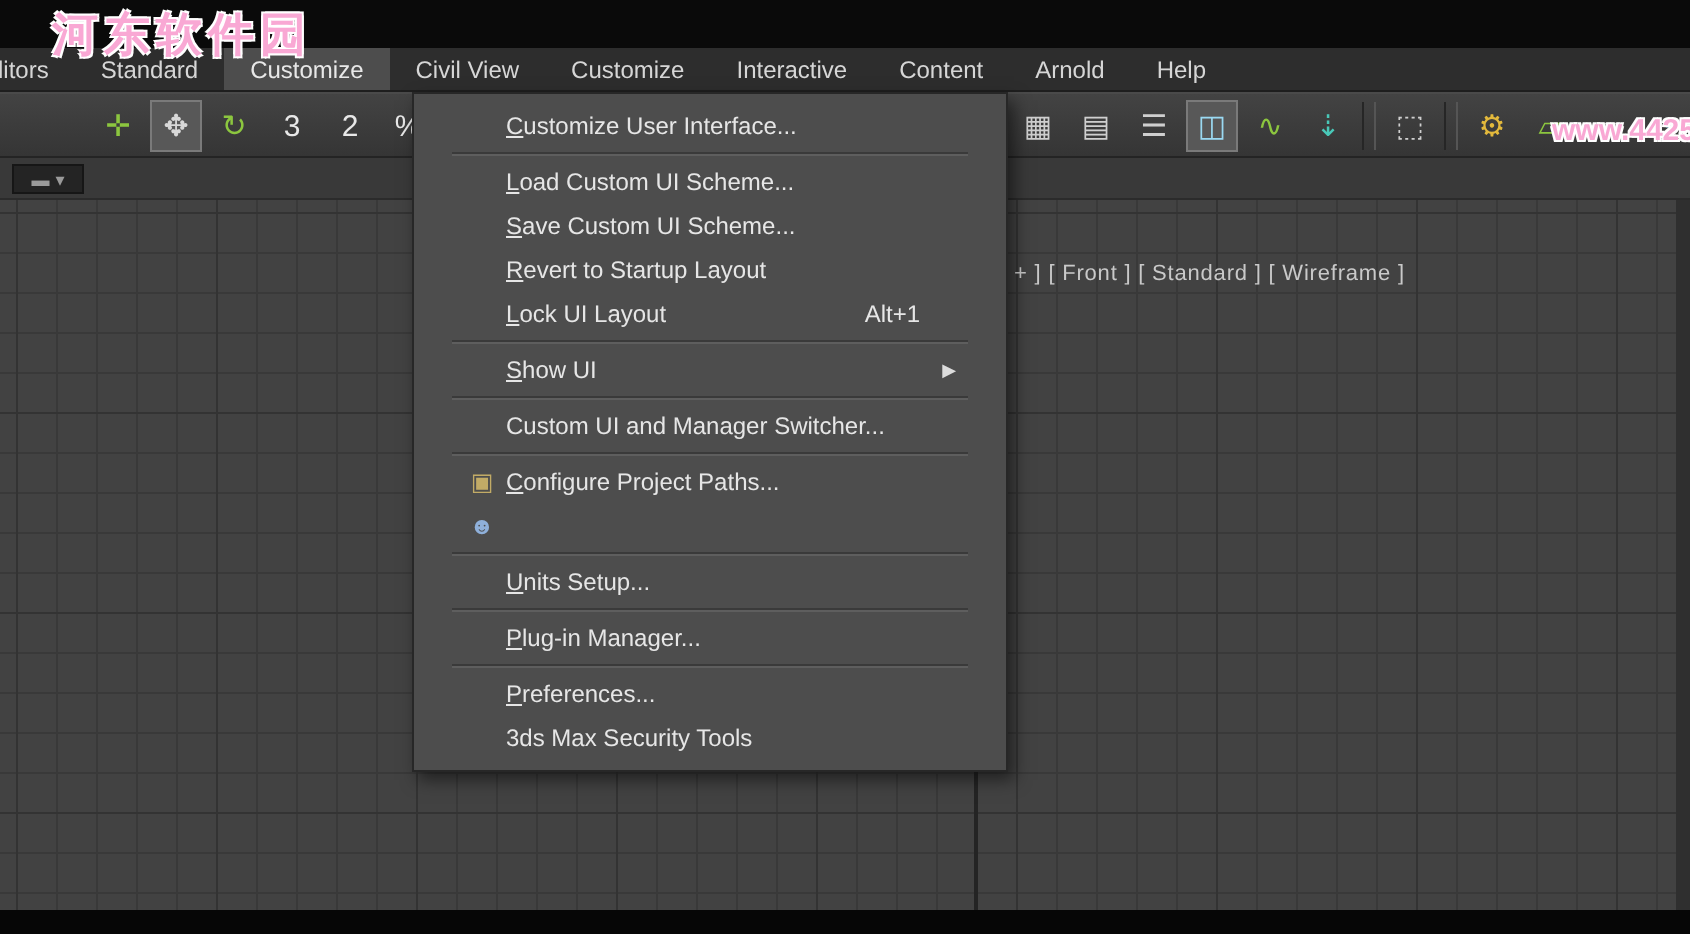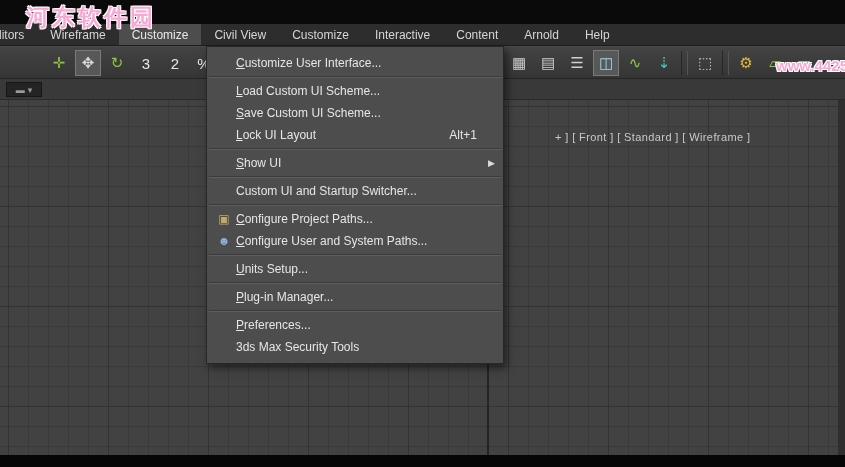--- a/index.html
+++ b/index.html
@@ -36,26 +36,26 @@
   .viewport { position:absolute; left:0; top:100px; width:845px; height:355px; background-color:#424242;
               background-image:
                 linear-gradient(#333333 1px, transparent 1px),
                 linear-gradient(90deg, #333333 1px, transparent 1px),
                 linear-gradient(#393939 1px, transparent 1px),
                 linear-gradient(90deg, #393939 1px, transparent 1px);
               background-size:100px 100px, 100px 100px, 20px 20px, 20px 20px;
               background-position:8px 6px, 8px 6px, 8px 6px, 8px 6px; z-index:1; }
   .vp-centerline { position:absolute; left:487px; top:18px; width:2px; height:337px; background:#242424; }
   .vp-edge { position:absolute; left:838px; top:0; width:7px; height:355px; background:#2f2f2f; }
-  .vp-label { position:absolute; left:507px; top:31px; font-size:11px; color:#c9c9c9; letter-spacing:.4px;margin-left:48px; }
+  .vp-label { position:absolute; left:507px; top:31px; font-size:11px; color:#c9c9c9; letter-spacing:.4px; }
 
   
   .menu-popup { position:absolute; left:206px; top:46px; width:298px; background:#4d4d4d;
                 border:1px solid #272727; box-shadow:3px 4px 8px rgba(0,0,0,.5);
-                padding:5px 0; z-index:5; }
+                padding:5px 17px; z-index:5; }
   .menu-row { display:flex; align-items:center; height:22px; padding:0 8px 0 8px;
               color:#e6e6e6; font-size:12px; }
   .gutter { width:18px; height:16px; margin-right:3px; display:flex; align-items:center;
             justify-content:center; font-size:12px; flex:none; }
   .menu-row .label { flex:1; white-space:nowrap; }
   .menu-row .shortcut { margin-right:18px; color:#e6e6e6; font-size:12px; }
   .menu-row .arrow { width:10px; text-align:right; color:#dcdcdc; font-size:9px; }
   .separator { height:2px; border-top:1px solid #3a3a3a; border-bottom:1px solid #5e5e5e; margin:2px 2px; }
   .u { text-decoration:underline; }
   .project-paths-icon { color:#c2ab66; }
@@ -75,21 +75,21 @@
   <div class="viewport">
     <div class="vp-centerline"></div>
     <div class="vp-label">+ ]  [ Front ]  [ Standard ]  [ Wireframe ]</div>
     <div class="vp-edge"></div>
   </div>
 
   <div class="titlebar"></div>
 
   <div class="menubar">
       <span class="menu-item partial">Editors</span>
-      <span class="menu-item">Wireframe</span>
+      <span class="menu-item">Standard</span>
       <span class="menu-item active">Customize</span>
       <span class="menu-item">Civil View</span>
       <span class="menu-item">Customize</span>
       <span class="menu-item">Interactive</span>
       <span class="menu-item">Content</span>
       <span class="menu-item">Arnold</span>
       <span class="menu-item">Help</span>
     </div>
 
   <div class="toolbar">
@@ -136,42 +136,45 @@
       <div class="menu-row">
         <span class="gutter"></span>
         <span class="label"><span class="u">L</span>oad Custom UI Scheme...</span>
       </div>
       <div class="menu-row">
         <span class="gutter"></span>
         <span class="label"><span class="u">S</span>ave Custom UI Scheme...</span>
       </div>
       <div class="menu-row">
         <span class="gutter"></span>
+        <span class="label"><span class="u">R</span>evert to Startup Layout</span>
+      </div>
+      <div class="menu-row">
+        <span class="gutter"></span>
         <span class="label"><span class="u">L</span>ock UI Layout</span>
         <span class="shortcut">Alt+1</span>
       </div>
       <div class="separator"></div>
       <div class="menu-row">
         <span class="gutter"></span>
         <span class="label"><span class="u">S</span>how UI</span>
         <span class="arrow">▶</span>
       </div>
       <div class="separator"></div>
       <div class="menu-row">
         <span class="gutter"></span>
-        <span class="label">Custom UI and Startup Switcher...</span>
+        <span class="label">Custom UI and Manager Switcher...</span>
       </div>
       <div class="separator"></div>
       <div class="menu-row">
         <span class="gutter project-paths-icon">▣</span>
         <span class="label"><span class="u">C</span>onfigure Project Paths...</span>
       </div>
       <div class="menu-row">
         <span class="gutter user-paths-icon">☻</span>
-        <span class="label"><span class="u">C</span>onfigure User and System Paths...</span>
       </div>
       <div class="separator"></div>
       <div class="menu-row">
         <span class="gutter"></span>
         <span class="label"><span class="u">U</span>nits Setup...</span>
       </div>
       <div class="separator"></div>
       <div class="menu-row">
         <span class="gutter"></span>
         <span class="label"><span class="u">P</span>lug-in Manager...</span>

